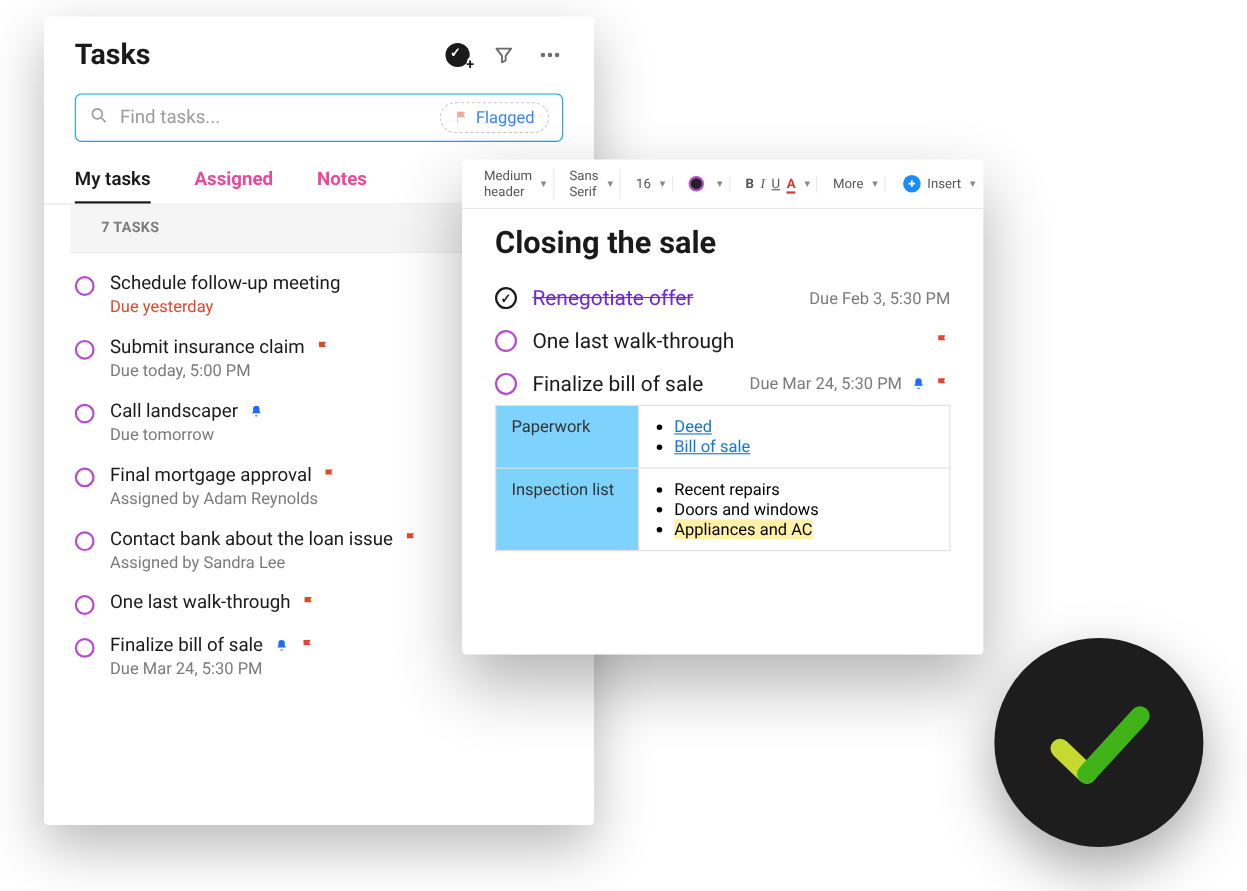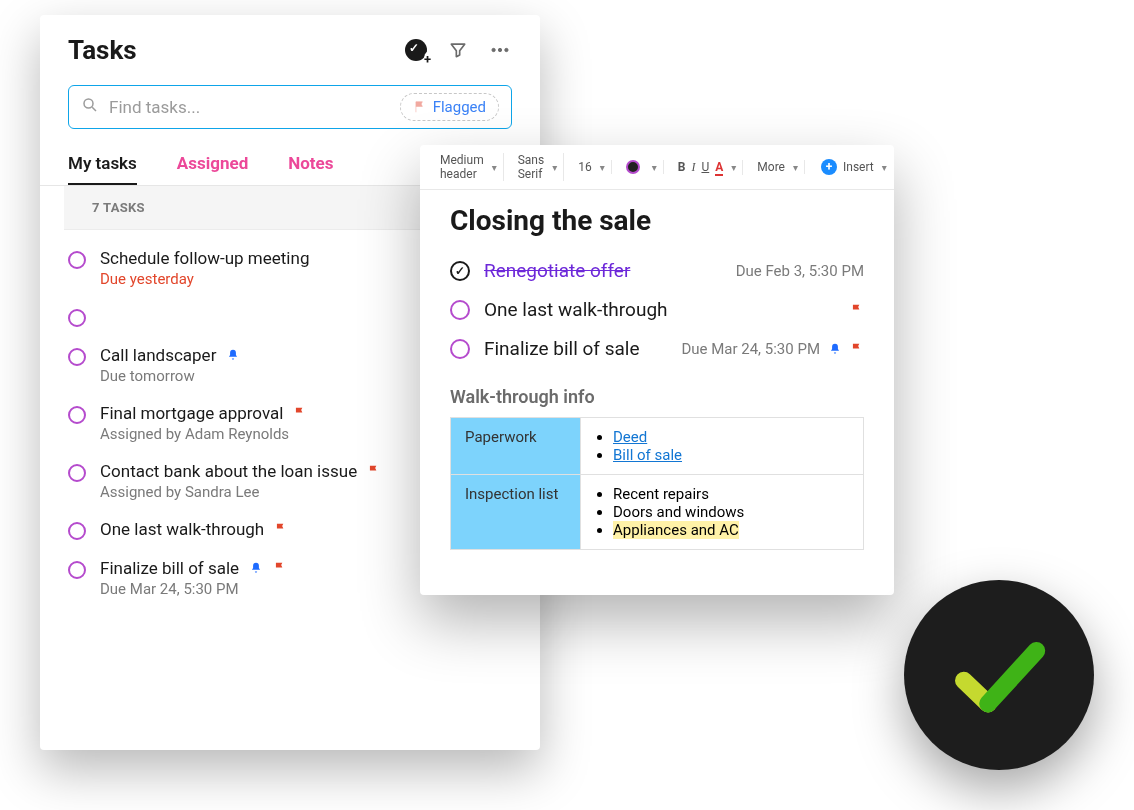--- a/index.html
+++ b/index.html
@@ -201,20 +201,29 @@
       <div class="task-body">
         <div class="task-title-row">
           <span class="task-title">Schedule follow-up meeting</span>
         </div>
         <div class="task-sub red">Due yesterday</div>
       </div>
     </div>
 
     <div class="task-item">
       <div class="task-radio"></div>
+      <div class="task-body">
+        <div class="task-title-row">
+          <span class="task-title">Submit insurance claim</span>
+          <svg class="flag red" viewBox="0 0 24 24">
+              <path d="M5 3v18M5 3h11l-2 4 2 4H5"></path>
+            </svg>
+        </div>
+        <div class="task-sub">Due today, 5:00 PM</div>
+      </div>
     </div>
 
     <div class="task-item">
       <div class="task-radio"></div>
       <div class="task-body">
         <div class="task-title-row">
           <span class="task-title">Call landscaper</span>
           <svg class="bell blue" viewBox="0 0 24 24">
               <path d="M12 3a5 5 0 0 0-5 5v4l-2 3h14l-2-3V8a5 5 0 0 0-5-5zm-2 15a2 2 0 0 0 4 0"></path>
             </svg>
@@ -344,21 +353,20 @@
         <span>Due Mar 24, 5:30 PM</span>
         <svg class="bell bell-blue" viewBox="0 0 24 24">
             <path d="M12 3a5 5 0 0 0-5 5v4l-2 3h14l-2-3V8a5 5 0 0 0-5-5zm-2 15a2 2 0 0 0 4 0"></path>
           </svg>
         <svg class="flag" viewBox="0 0 24 24" style="fill:#e2462b">
             <path d="M5 3v18M5 3h11l-2 4 2 4H5"></path>
           </svg>
       </div>
     </div>
 
-    <div class="section-h">Walk-through info</div>
 
     <table class="info">
       <tbody>
           <tr>
         <th>Paperwork</th>
         <td>
           <ul>
             <li><a href="#">Deed</a></li>
             <li><a href="#">Bill of sale</a></li>
           </ul>

